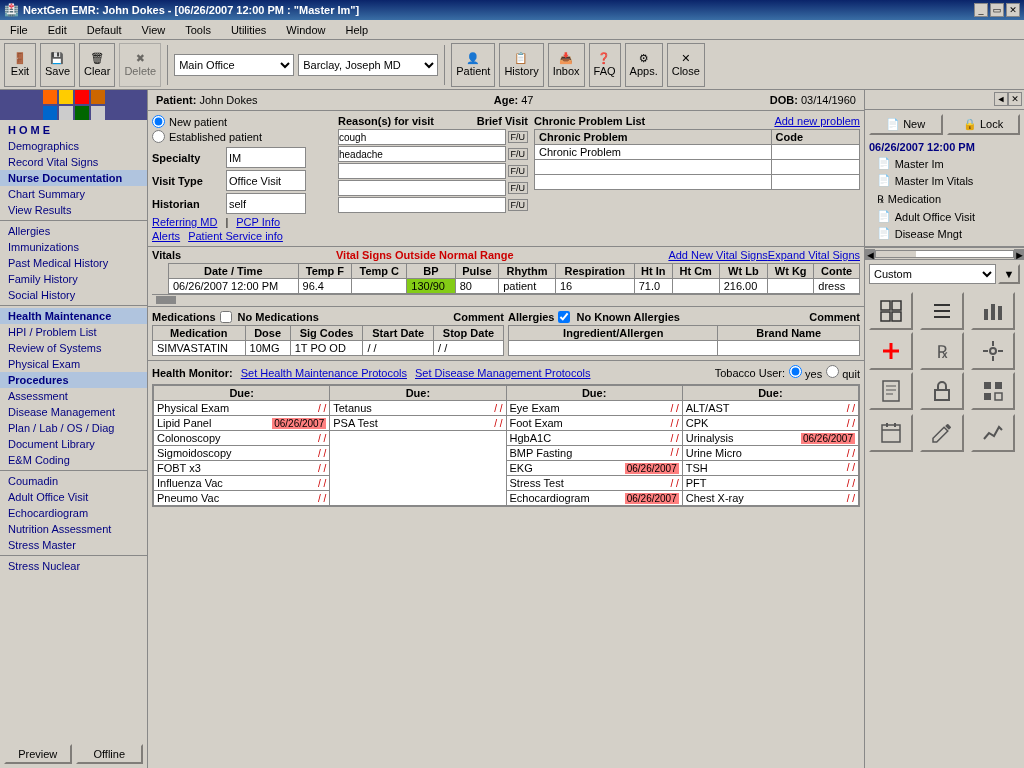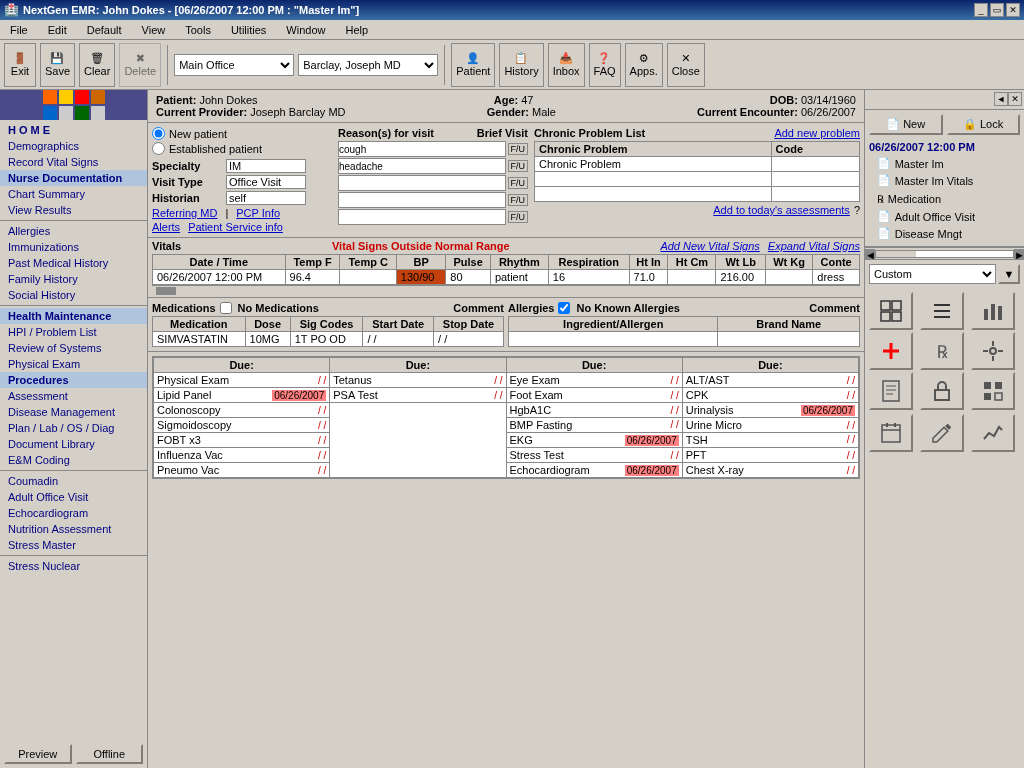--- a/index.html
+++ b/index.html
@@ -43,21 +43,21 @@
     
     
     #visit-section { background: #d4d0c8; padding: 4px; display: flex; gap: 4px; border-bottom: 1px solid #888; }
     
     
     .visit-left { width: 180px; }
     .radio-group { display: flex; flex-direction: column; gap: 2px; margin-bottom: 4px; }
     .radio-item { display: flex; align-items: center; gap: 4px; font-size: 11px; }
     .visit-field { display: flex; align-items: center; gap: 4px; margin-bottom: 2px; font-size: 11px; }
     .visit-field label { width: 70px; font-weight: bold; }
-    .visit-input { border: 1px solid #888; background: white; height: 14px; font-size: 11px; padding: 0 2px; }
+    .visit-input { border: 1px solid #888; background: white; height: 21px; font-size: 11px; padding: 0 2px; }
     
     
     .reasons-panel { width: 190px; }
     .reasons-header { display: flex; justify-content: space-between; font-weight: bold; font-size: 11px; margin-bottom: 2px; }
     .reasons-row { display: flex; align-items: center; gap: 2px; margin-bottom: 1px; }
     .reasons-input { border: 1px solid #888; background: white; height: 16px; font-size: 10px; flex: 1; }
     .fu-btn { background: #d4d0c8; border: 1px solid #888; font-size: 9px; padding: 0 2px; cursor: pointer; }
     
     
     .chronic-panel { flex: 1; }
@@ -256,34 +256,20 @@
         </span>
         <span>
           <span class="patient-label">Age: </span>
           <span>47</span>
         </span>
         <span>
           <span class="patient-label">DOB: </span>
           <span>03/14/1960</span>
         </span>
       </div>
-      <div class="patient-info-row">
-        <span>
-          <span class="patient-label">Current Provider: </span>
-          <span>Joseph Barclay MD</span>
-        </span>
-        <span>
-          <span class="patient-label">Gender: </span>
-          <span>Male</span>
-        </span>
-        <span>
-          <span class="patient-label">Current Encounter: </span>
-          <span>06/26/2007</span>
-        </span>
-      </div>
     </div>
 
     <div id="visit-section" style="background:#d4d0c8;padding:4px;display:flex;gap:6px;border-bottom:1px solid #888;">
 
       <div class="visit-left">
         <div class="radio-group">
           <label class="radio-item">
             <input type="radio" name="pattype" checked="" style="">
             <span>New patient</span>
           </label>
@@ -362,37 +348,33 @@
             <tr>
                 <td>&nbsp;</td>
                 <td></td>
               </tr>
             <tr>
                 <td>&nbsp;</td>
                 <td></td>
               </tr>
           </tbody>
         </table>
-        <div style="display:flex;justify-content:flex-end;margin-top:2px;">
-          <span class="add-link">Add to today's assessments</span>
-          <span style="margin-left:4px;cursor:pointer;">?</span>
-        </div>
       </div>
     </div>
 
     <div id="vitals-section">
       <div class="vitals-header">
         <span class="vitals-title">Vitals</span>
         <span class="vitals-warning text-red">Vital Signs Outside Normal Range</span>
-        <div style="display:flex;gap:8px;font-style:italic;">
+        <div style="display:flex;">
           <span class="add-link">Add New Vital Signs</span>
           <span class="add-link">Expand Vital Signs</span>
         </div>
       </div>
-      <div style="overflow-x:auto;">
+      <div style="overflow-x:auto;margin-left:16px;">
         <table class="vitals-table">
           <thead>
             <tr>
               <th>Date / Time</th>
               <th>Temp F</th>
               <th>Temp C</th>
               <th>BP</th>
               <th>Pulse</th>
               <th>Rhythm</th>
               <th>Respiration</th>
@@ -401,21 +383,21 @@
               <th>Wt Lb</th>
               <th>Wt Kg</th>
               <th>Conte</th>
             </tr>
           </thead>
           <tbody>
             <tr>
               <td>06/26/2007 12:00 PM</td>
               <td>96.4</td>
               <td></td>
-              <td style="background:#c2410c;">130/90</td>
+              <td style="background:#84cc16;">130/90</td>
               <td>80</td>
               <td>patient</td>
               <td>16</td>
               <td>71.0</td>
               <td></td>
               <td>216.00</td>
               <td></td>
               <td>dress</td>
             </tr>
           </tbody>
@@ -475,20 +457,30 @@
             <tr>
               <td>&nbsp;</td>
               <td></td>
             </tr>
           </tbody>
         </table>
       </div>
     </div>
 
     <div id="health-monitor">
+      <div class="hm-header">
+        <span class="hm-title">Health Monitor:</span>
+        <span class="hm-link">Set Health Maintenance Protocols</span>
+        <span class="hm-link">Set Disease Management Protocols</span>
+        <div class="tobacco-row">
+          <span>Tobacco User:</span>
+          <label><input type="radio" name="tobacco" checked="" style=""> <span>yes</span></label>
+          <label><input type="radio" name="tobacco" style=""> <span>quit</span></label>
+        </div>
+      </div>
       <div class="hm-table-container">
         <table style="width:100%;border-collapse:collapse;font-size:10px;">
           <thead>
             <tr style="background:#d4d0c8;">
               <th style="border:1px solid #888;padding:1px 4px;width:25%;">Due:</th>
               <th style="border:1px solid #888;padding:1px 4px;width:25%;">Due:</th>
               <th style="border:1px solid #888;padding:1px 4px;width:25%;">Due:</th>
               <th style="border:1px solid #888;padding:1px 4px;width:25%;">Due:</th>
             </tr>
           </thead>

